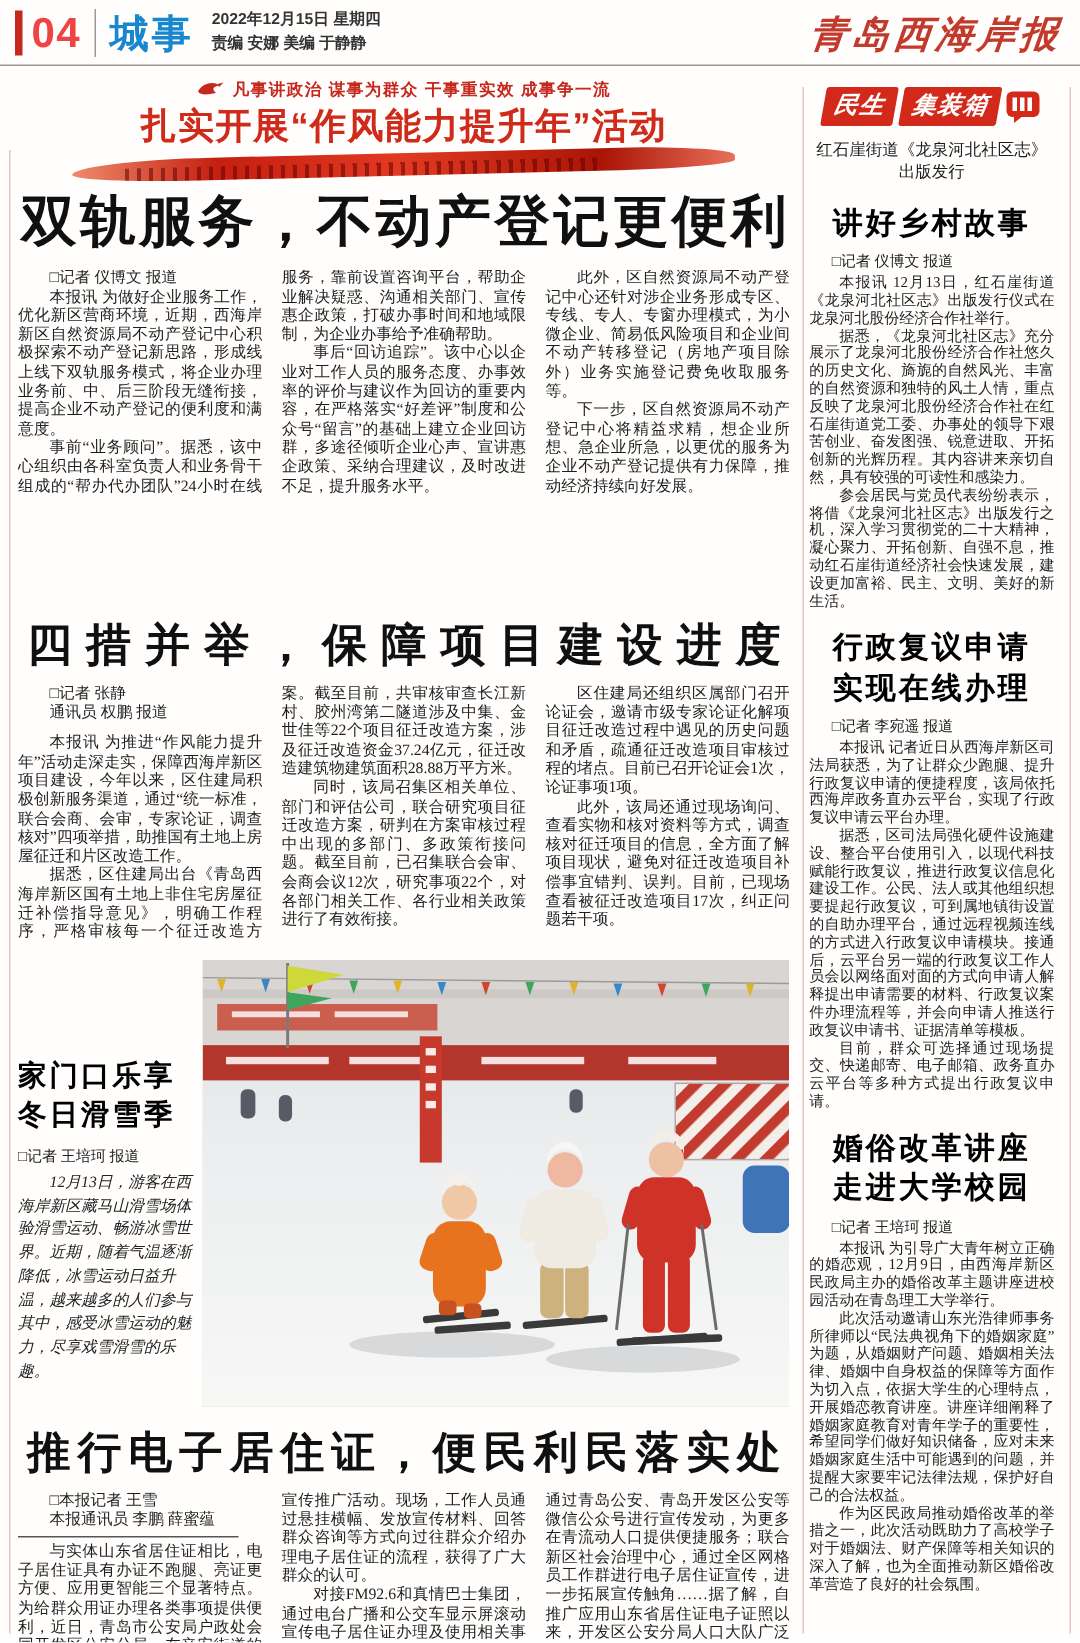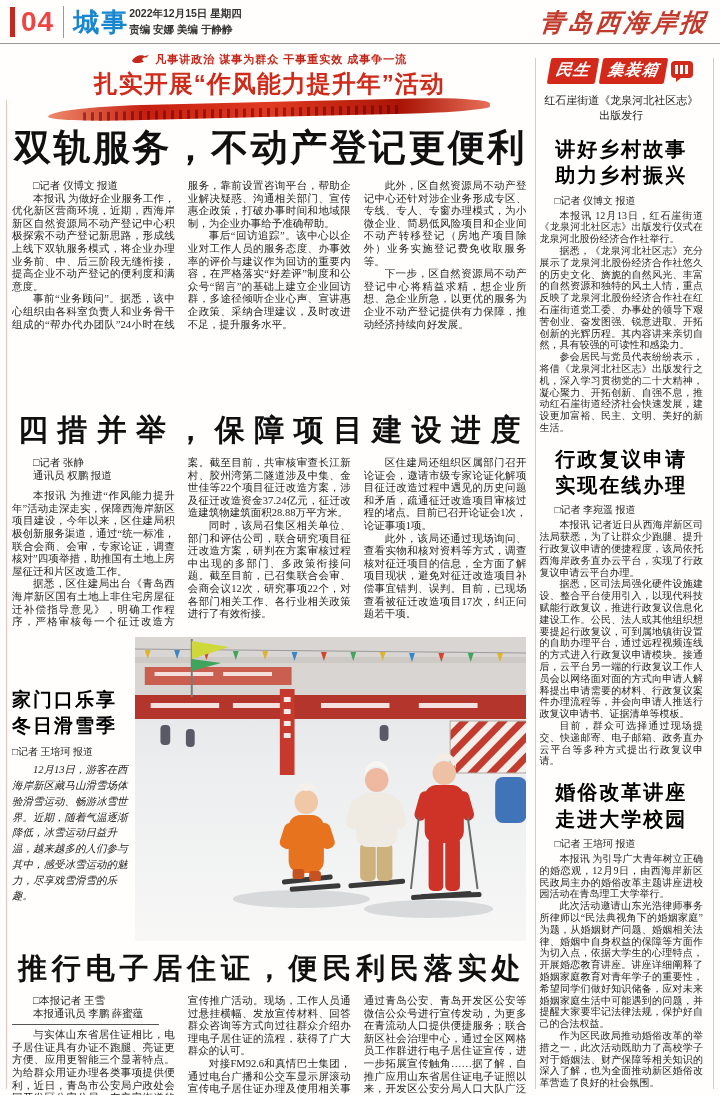--- a/index.html
+++ b/index.html
@@ -13,21 +13,21 @@
   .vrule.left  { left:6px;  top:100px; bottom:6px; }
   .vrule.mid   { left:535px; top:58px; bottom:6px; }
   .vrule.right { left:713px; top:58px; bottom:6px; }
 
   
   .header { display:flex; align-items:center; padding:6px 12px 5px 10px; border-bottom:1px solid #9a9a9a; height:44px; }
   .pn-bar { width:5px; height:30px; background:#c5281c; }
   .page-num { font-family:"Liberation Sans","DejaVu Sans",sans-serif; font-size:28px; font-weight:700; color:#ef4444; padding:0 9px 0 6px; letter-spacing:1px; }
   .pn-div { width:1px; height:32px; background:#9a9a9a; margin-right:9px; }
   .section-name { font-family:"Liberation Sans","DejaVu Sans",sans-serif; font-size:26px; font-weight:900; color:#1887cd; letter-spacing:2px; }
-  .date-block { font-family:"Liberation Sans","DejaVu Sans",sans-serif; font-size:10.5px; color:#333; font-weight:700; line-height:1.5; }
+  .date-block { margin-left:12px; font-family:"Liberation Sans","DejaVu Sans",sans-serif; font-size:10.5px; color:#333; font-weight:700; line-height:1.5; }
   .masthead { margin-left:auto; font-size:25px; font-weight:700; font-style:italic; color:#c23a2b; letter-spacing:3px; transform:skewX(-6deg); }
 
   
   .cols-wrap { display:flex; padding:0 10px 0 12px; }
   .main-col { width:516px; }
   .side-col { width:178px; margin-left:6px; padding:0 7px; }
 
   
   .banner { position:relative; width:470px; margin:8px auto 4px; text-align:center; font-family:"Liberation Sans","DejaVu Sans",sans-serif; }
   .banner-slogan { font-size:11px; font-weight:700; color:#c5281c; letter-spacing:1px; }
@@ -51,21 +51,21 @@
     text-align:justify; color:#1e1e1e; }
   .cols3 p { text-indent:2em; }
   .byline { text-indent:1.5em; }
   .byline-block { break-inside:avoid; padding-bottom:4px; margin-bottom:4px; }
   .byline-block.ruled { border-bottom:1px solid #555; width:90%; }
   .b1 { height:224px; }
   .b2 { height:172px; }
   .b3 { height:126px; }
 
   
-  .photo-row { display:flex; gap:7px; margin:8px 0 2px; height:304px; }
+  .photo-row { display:flex; gap:7px; margin:8px 0 2px; height:304px;align-items:center; }
   .photo-caption { width:116px; flex:none; padding-top:50px; }
   .photo-title { font-size:19px; font-weight:900; letter-spacing:2px; color:#000; line-height:1.35; }
   .photo-byline { font-size:10px; margin:7px 0 3px; color:#222; }
   .photo-text { font-size:10.5px; line-height:1.5; text-indent:2em; color:#222; font-style:italic; }
   .photo-frame { flex:1; position:relative; background:#e9e9e7; overflow:hidden; }
   .photo-frame svg { display:block; width:100%; height:100%; }
 
   
   .ms-logo { display:flex; align-items:center; justify-content:center; gap:4px; margin:14px 0 9px; }
   .ms-tag { font-family:"Liberation Sans","DejaVu Sans",sans-serif; font-weight:900; font-style:italic;
@@ -275,21 +275,20 @@
           <rect x="5" y="5" width="3" height="9" fill="#fff"></rect>
           <rect x="10" y="5" width="3" height="9" fill="#fff"></rect>
           <rect x="15" y="5" width="3" height="9" fill="#fff"></rect>
         </svg>
       </div>
 
       <div class="side-art">
         <div class="kicker">红石崖街道《龙泉河北社区志》出版发行</div>
         <div class="side-head">
           <div>讲好乡村故事</div>
-          <div>助力乡村振兴</div>
         </div>
         <div class="side-byline">□记者 仪博文 报道</div>
         <div class="side-body">
           <p>本报讯 12月13日，红石崖街道《龙泉河北社区志》出版发行仪式在龙泉河北股份经济合作社举行。</p>
           <p>据悉，《龙泉河北社区志》充分展示了龙泉河北股份经济合作社悠久的历史文化、旖旎的自然风光、丰富的自然资源和独特的风土人情，重点反映了龙泉河北股份经济合作社在红石崖街道党工委、办事处的领导下艰苦创业、奋发图强、锐意进取、开拓创新的光辉历程。其内容讲来亲切自然，具有较强的可读性和感染力。</p>
           <p>参会居民与党员代表纷纷表示，将借《龙泉河北社区志》出版发行之机，深入学习贯彻党的二十大精神，凝心聚力、开拓创新、自强不息，推动红石崖街道经济社会快速发展，建设更加富裕、民主、文明、美好的新生活。</p>
         </div>
       </div>
 
       <div class="side-art">

